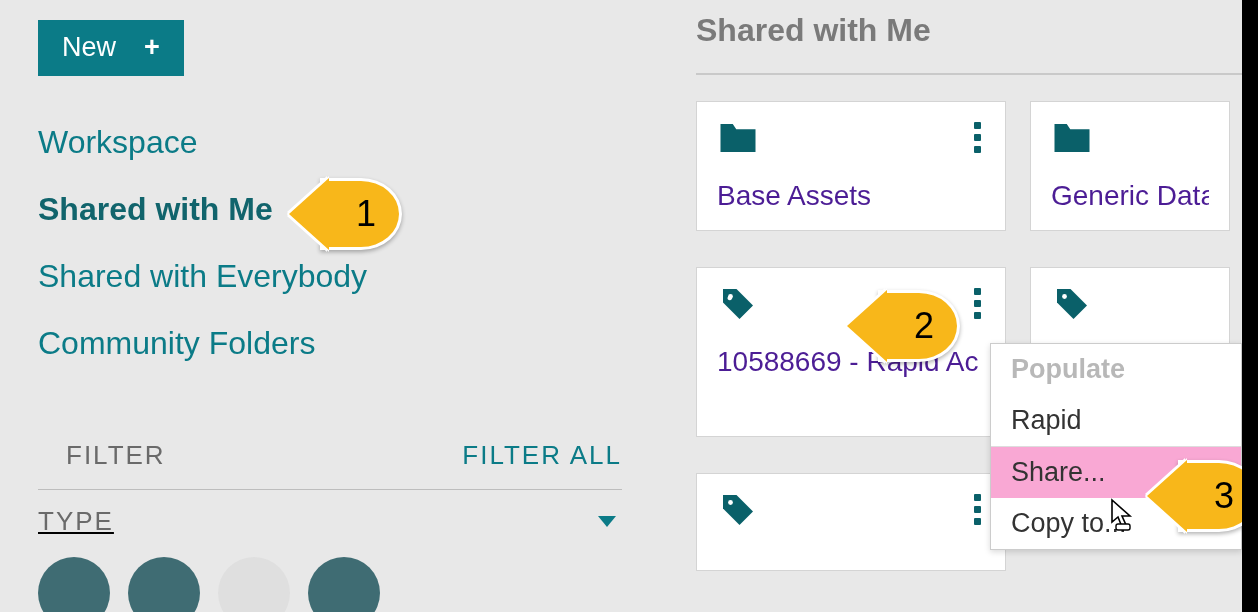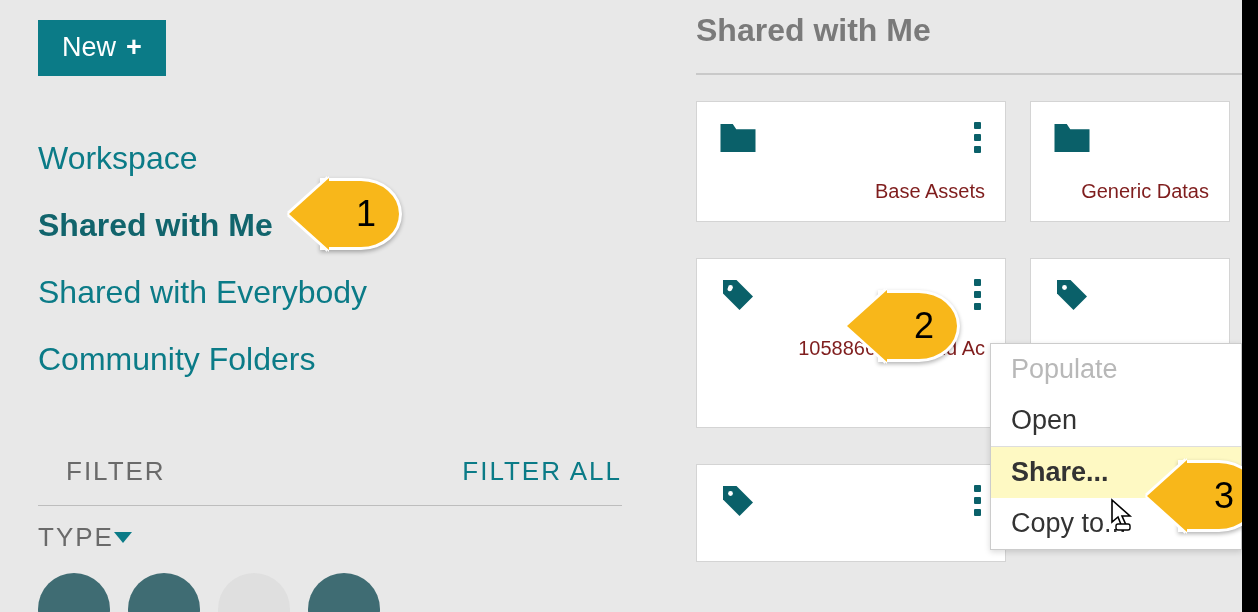--- a/index.html
+++ b/index.html
@@ -23,31 +23,31 @@
     padding: 20px 38px 0 38px;
   }
   .new-btn {
     background: #0b7b87;
     color: #fff;
     font-size: 27px;
     font-weight: 400;
     padding: 12px 24px 13px 24px;
     display: inline-flex;
     align-items: center;
-    gap: 10px;
+    gap: 28px;
     border: none;
     cursor: pointer;
     margin-bottom: 48px;
   }
   .plus-icon {
     font-weight: 700;
     font-size: 27px;
     line-height: 1;
   }
-  .nav-list { list-style: none; margin-top: 16px; }
+  .nav-list { list-style: none; }
   .nav-item {
     font-size: 32px;
     color: #0b7b87;
     margin-bottom: 30px;
     cursor: pointer;
     display: flex;
     align-items: center;
   }
   .nav-item.active {
     font-weight: 700;
@@ -72,21 +72,23 @@
     color: #0b7b87;
     cursor: pointer;
   }
   .filter-divider {
     border: none;
     border-top: 1px solid #bdbdbd;
     margin: 8px 0 16px 0;
   }
   .type-row {
     display: flex;
+    justify-content: space-between;
     align-items: center;
+    text-decoration: underline;
   }
   .type-label {
     font-size: 26px;
     letter-spacing: 2px;
     color: #6a6a6a;
   }
   .caret-down {
     width: 0; height: 0;
     border-left: 9px solid transparent;
     border-right: 9px solid transparent;
@@ -156,25 +158,24 @@
     cursor: pointer;
     padding: 2px 4px;
   }
   .kebab span {
     width: 7px; height: 7px;
     background: #0a6069;
     border-radius: 1px;
     display: block;
   }
   .card-title {
-    font-size: 20px;
-    color: #7f1d1d;
+    font-size: 28px;
+    color: #4c1d95;
     white-space: nowrap;
     overflow: hidden;
-    text-align: right;
   }
   .card.tall {
     height: 170px;
   }
 
   
   .context-menu {
     position: absolute;
     top: 343px;
     left: 990px;
@@ -185,26 +186,26 @@
     z-index: 10;
     font-size: 27px;
     color: #333;
   }
   .menu-item {
     padding: 10px 20px;
     cursor: pointer;
     white-space: nowrap;
     overflow: hidden;
   }
-  .menu-item.disabled { color: #b8b8b8; cursor: default; }
+  .menu-item.disabled { color: #b8b8b8; cursor: default; font-weight: bold; }
   .menu-sep {
     border-top: 1px solid #ddd;
     margin: 0;
   }
-  .menu-item.hover { background: #fef9c3; font-weight: bold; }
+  .menu-item.hover { background: #f9a8d4; }
 
   
   .cursor-img {
     position: absolute;
     top: 498px;
     left: 1108px;
     z-index: 30;
   }
 
   
@@ -386,21 +387,21 @@
               <span></span>
               <span></span>
             </span>
         </div>
       </div>
     </div>
   </main>
 
   <div class="context-menu">
     <div class="menu-item disabled">Populate</div>
-    <div class="menu-item">Open</div>
+    <div class="menu-item">Rapid</div>
     <div class="menu-sep"></div>
     <div class="menu-item hover">Share...</div>
     <div class="menu-item">Copy to...</div>
   </div>
 
   <div class="cursor-img">
     <svg width="30" height="34" viewBox="0 0 30 34">
       <path d="M4 2 L4 24 L10 19 L14 29 L18 27 L14 18 L22 18 Z" fill="#fff" stroke="#000" stroke-width="1.6"></path>
       <rect x="8" y="26" width="14" height="6" rx="2" fill="#fff" stroke="#000" stroke-width="1.4"></rect>
     </svg>

